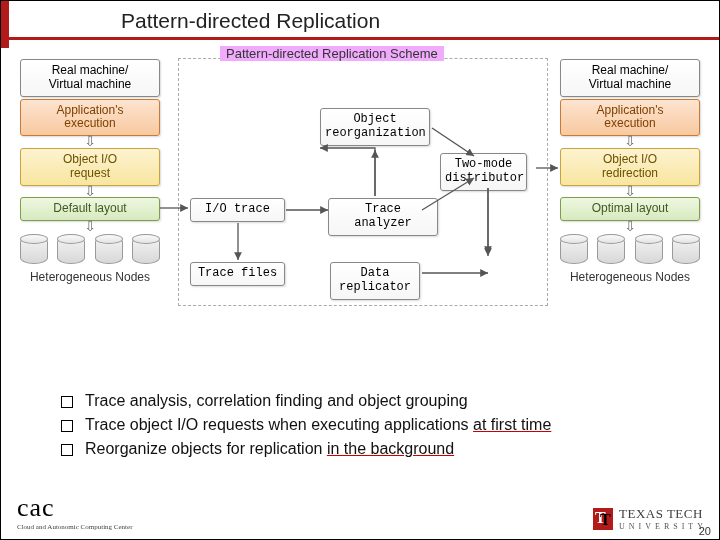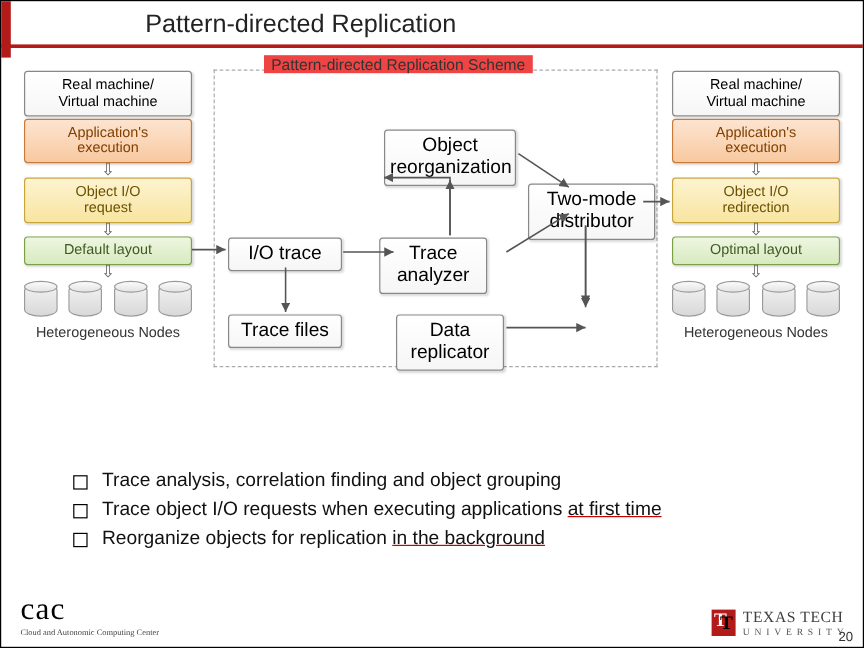--- a/index.html
+++ b/index.html
@@ -9,34 +9,34 @@
   .title { font-size: 21px; color: #222; font-weight: 400; }
   .diagram { position: relative; width: 680px; height: 330px; margin: 8px auto 0; }
   .col { position: absolute; width: 140px; margin-top: 11px; }
   .col-left { left: 0; top: 0; }
   .col-right { right: 0; top: 0; }
   .box { border: 1px solid #999; border-radius: 3px; padding: 4px 4px; text-align: center; font-size: 12px; margin-bottom: 2px; background: #fff; box-shadow: 1px 1px 2px rgba(0,0,0,0.15); line-height: 1.15; }
   .box-vm { background: linear-gradient(#fff,#f6f6f6); border-color:#888; }
   .box-app { background: linear-gradient(#fde4d0,#f8c9a0); border-color:#c87a3a; color:#804000; }
   .box-io { background: linear-gradient(#fdf3d0,#f8e5a0); border-color:#c8a53a; color:#6b5200; }
   .box-layout { background: linear-gradient(#eef6e0,#d8eac0); border-color:#7ba048; color:#3f5a20; }
-  .box-mid { background: linear-gradient(#fff,#f6f6f6); border-color:#888; font-size:16px; width:95px; position:absolute; }
+  .box-mid { background: linear-gradient(#fff,#f6f6f6); border-color:#888; font-size:12px; width:95px; position:absolute;font-family:Liberation Mono, monospace; }
   .arrow-down { font-size: 14px; text-align:center; color:#666; line-height:0.7; margin: -1px 0 1px; }
   .nodes { display:flex; justify-content:space-between; margin-top:4px; }
   .cyl { width: 28px; height: 28px; background: linear-gradient(#f3f3f3,#d8d8d8); border:1px solid #999; border-radius: 50% / 22%; position:relative; }
   .cyl::before { content:""; position:absolute; top:-3px; left:-1px; right:-1px; height:8px; border:1px solid #999; border-radius:50%; background:linear-gradient(#fafafa,#e4e4e4); }
   .nodes-label { text-align:center; font-size:12px; color:#333; margin-top:6px; }
   .scheme-box { position:absolute; left:158px; top:10px; width:370px; height:248px; border:1.5px dashed #aaa; }
-  .scheme-label { position:absolute; left:200px; top:-2px; font-size:13px; color:#333; background:#ef4444; padding:0 6px; }
+  .scheme-label { position:absolute; left:200px; top:-2px; font-size:13px; color:#333; background:#f0abfc; padding:0 6px; }
   .mid-iotrace   { left:170px; top:150px; }
   .mid-tracefile { left:170px; top:214px; width:95px; }
   .mid-reorg     { left:300px; top:60px;  width:110px; }
-  .mid-analyzer  { left:296px; top:150px; width:90px; }
+  .mid-analyzer  { left:308px; top:150px; width:110px; }
   .mid-replic    { left:310px; top:214px; width:90px; }
-  .mid-distrib   { left:420px; top:105px; width:106px; }
+  .mid-distrib   { left:420px; top:105px; width:87px; }
   svg.arrows { position:absolute; left:0; top:0; width:680px; height:330px; pointer-events:none; }
   .bullets { margin: 14px 40px 0 60px; }
   .bullet { display:flex; align-items:flex-start; font-size:16px; color:#111; margin-bottom:6px; }
   .bsym { width:12px; height:12px; border:1.5px solid #000; margin:4px 12px 0 0; flex:0 0 auto; }
   .ul-red { text-decoration: underline; text-decoration-color:#c00; color:inherit; }
   .footer { position:absolute; left:16px; bottom:8px; right:12px; display:flex; justify-content:space-between; align-items:flex-end; }
   .logo-cac { font-family: "Times New Roman", serif; }
   .logo-cac .big { font-size:26px; letter-spacing:1px; }
   .logo-cac .sm { font-size:7px; color:#444; display:block; }
   .logo-ttu { display:flex; align-items:center; gap:6px; }

